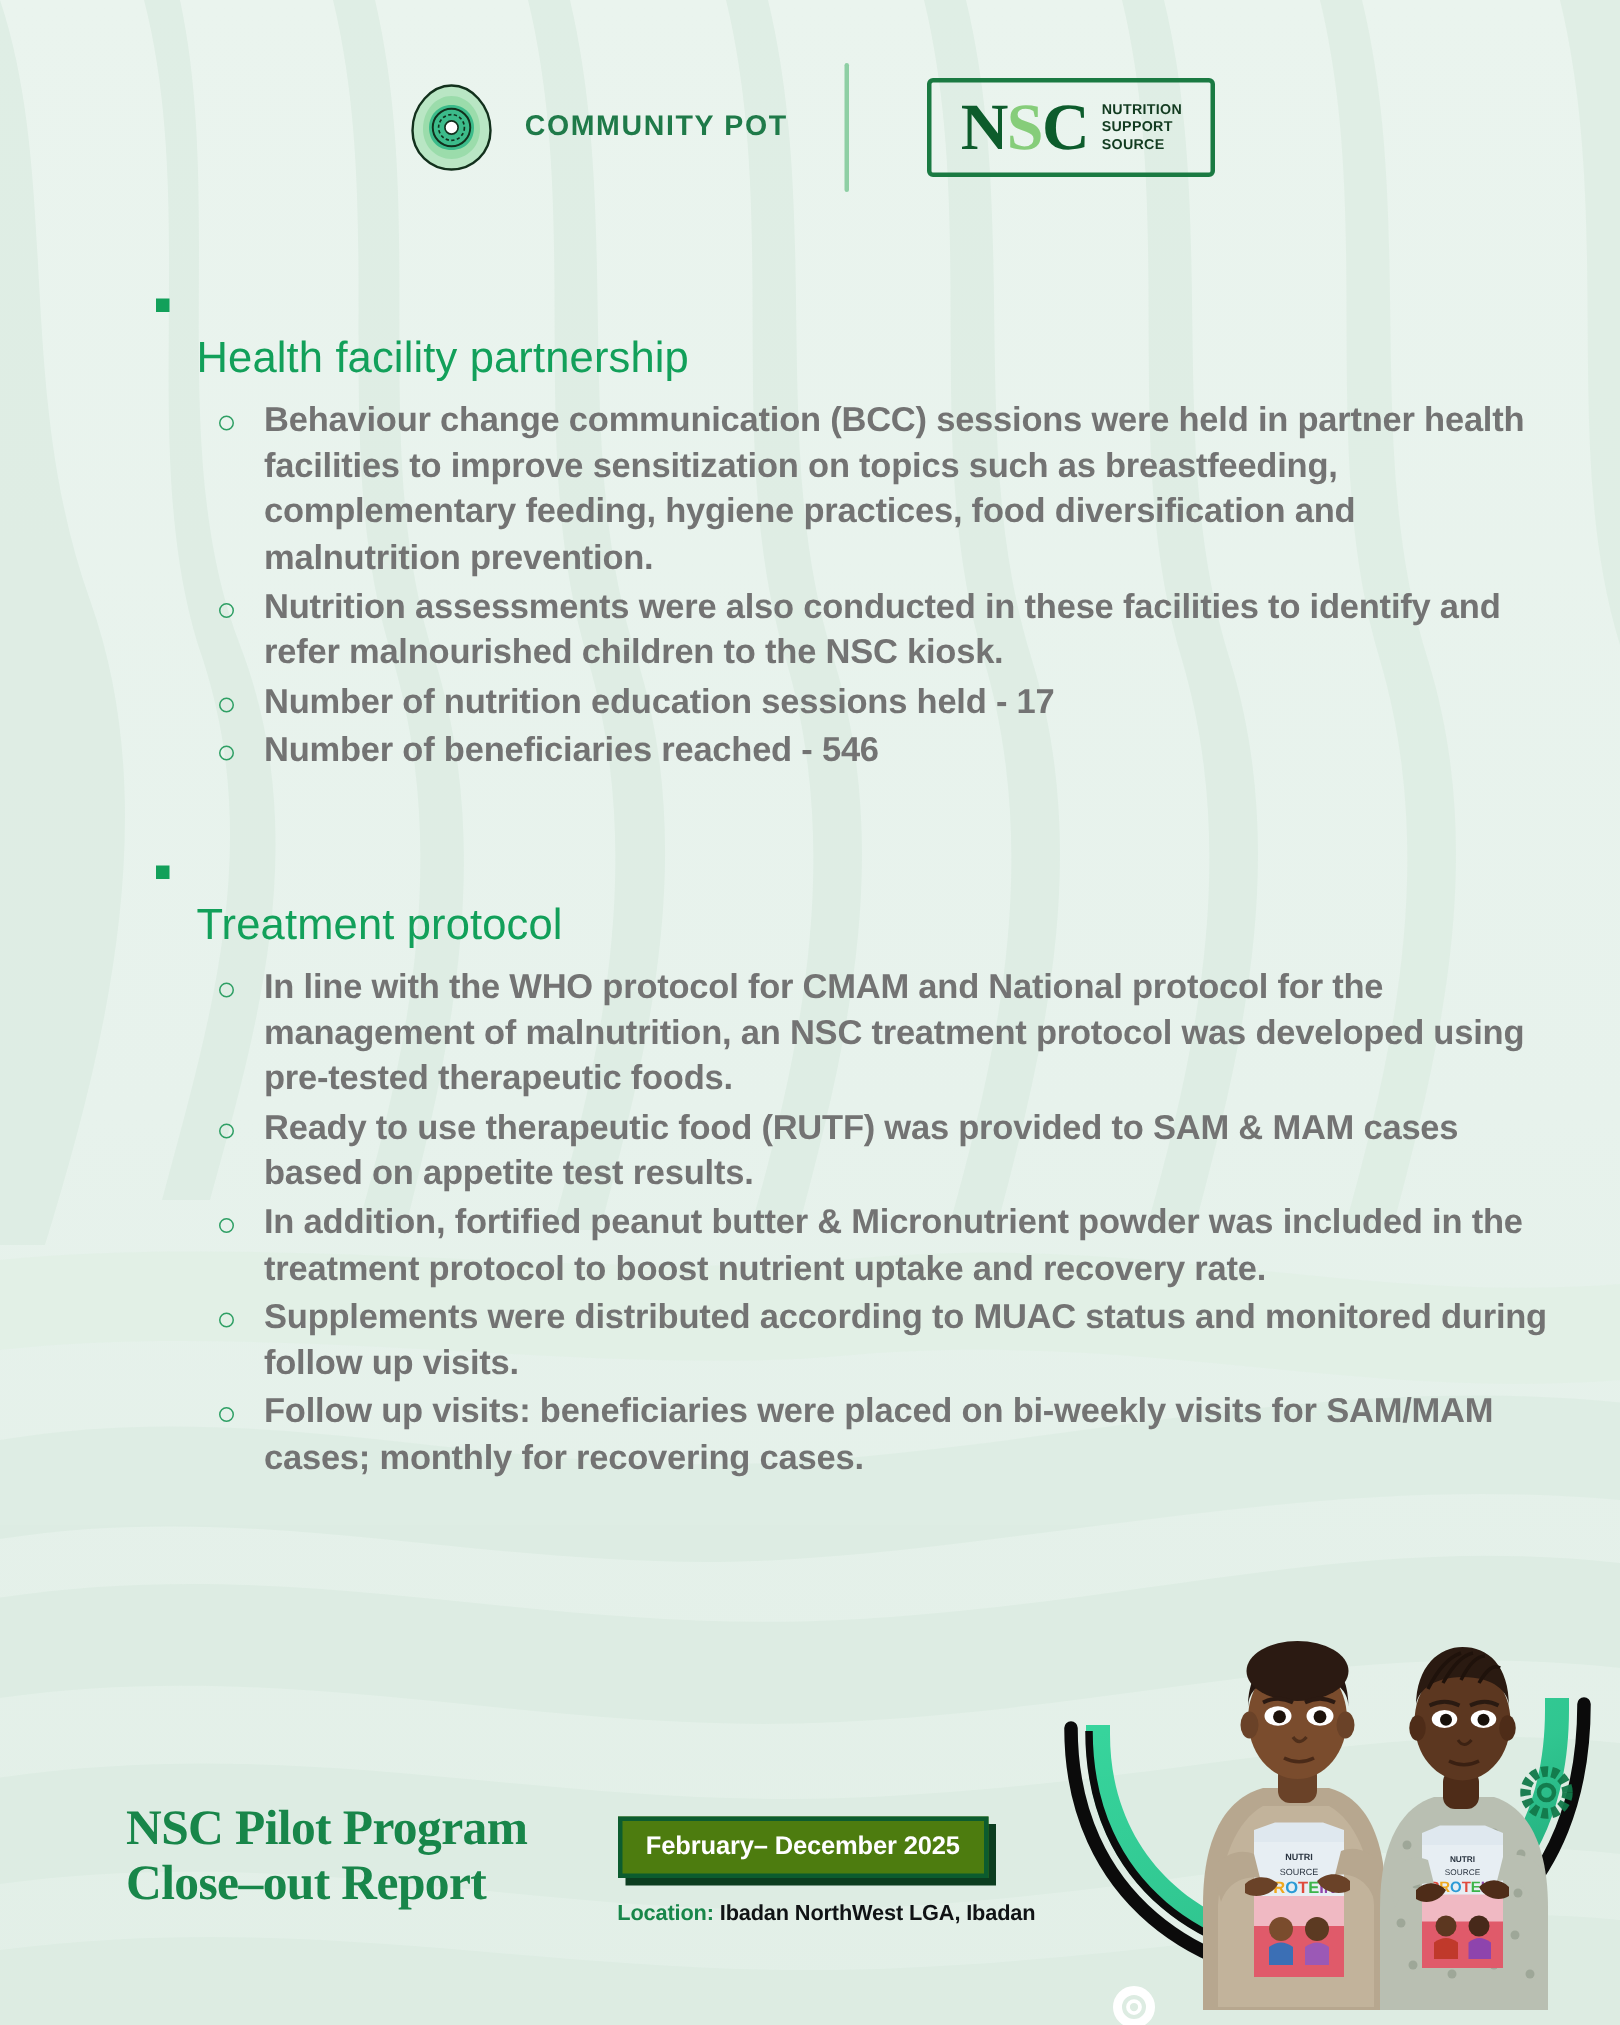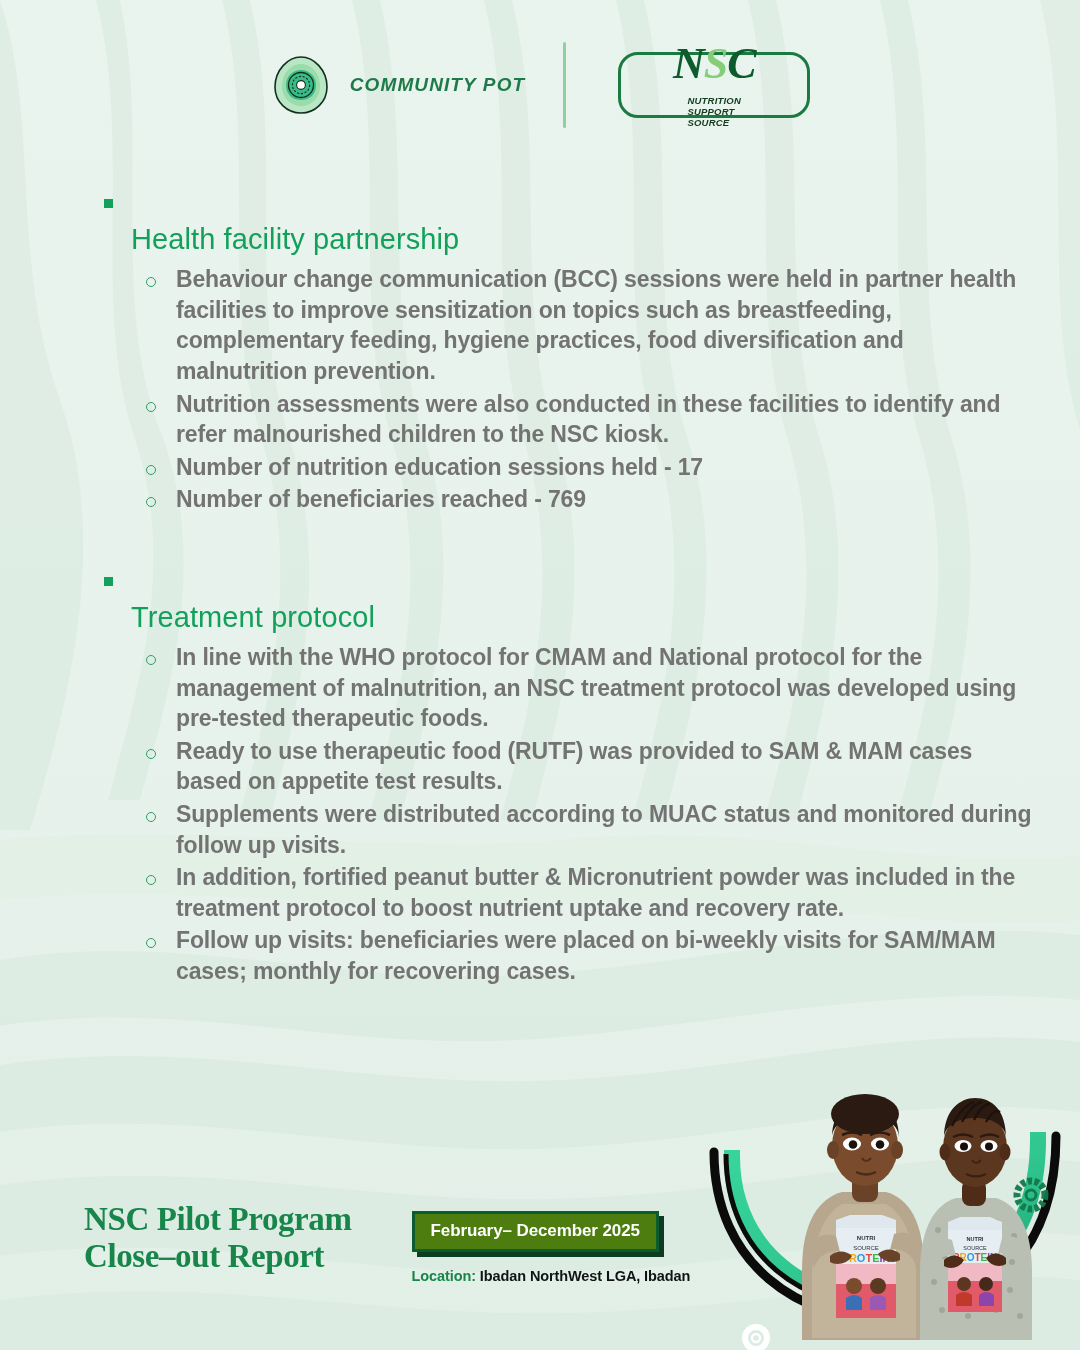--- a/index.html
+++ b/index.html
@@ -19,43 +19,41 @@
 
   
   .bg-layer{ position:absolute; inset:0; pointer-events:none; }
   .bg-layer svg{ display:block; width:100%; height:100%; }
 
   
   .header{
     position:absolute; top:42px; left:0; width:100%;
     display:flex; align-items:center; justify-content:center;
     gap:0px;
-    font-style:italic;
   }
   .cp-block{
     display:flex; align-items:center; gap:18px;
     padding-right:38px;
   }
   .cp-mark{ width:62px; height:62px; }
   .cp-label{
     font-size:19px; font-weight:700; letter-spacing:1.1px;
     color:#1f7a49;
   }
   .divider{
     width:3px; height:86px; background:#8ecfa4; border-radius:2px;
     margin:0 0px;
   }
   .nsc-block{ padding-left:52px; }
   .nsc-box{
     width:192px; height:66px;
-    border:3px solid #1a7a42; border-radius:20px;
+    border:3px solid #1a7a42; border-radius:4px;
     display:flex; align-items:center; justify-content:center;
     gap:9px;
     background:transparent;
-    flex-direction:column;
   }
   .nsc-letters{
     font-family:"Liberation Serif", serif;
     font-size:44px; font-weight:700; line-height:1;
     letter-spacing:-1px;
   }
   .nsc-letters .dk{ color:#0d5c2c; }
   .nsc-letters .lt{ color:#86cd7a; }
   .nsc-sub{
     font-size:9.5px; font-weight:700; line-height:1.18;
@@ -215,34 +213,34 @@
 
     <div class="section">
       <div class="sec-head">
         <span class="sq-bullet"></span>
         <span class="sec-title">Health facility partnership</span>
       </div>
       <ul class="items">
         <li>Behaviour change communication (BCC) sessions were held in partner health facilities to improve sensitization on topics such as breastfeeding, complementary feeding, hygiene practices, food diversification and malnutrition prevention.</li>
         <li>Nutrition assessments were also conducted in these facilities to identify and refer malnourished children to the NSC kiosk.</li>
         <li>Number of nutrition education sessions held - 17</li>
-        <li>Number of beneficiaries reached - 769</li>
+        <li>Number of beneficiaries reached - 546</li>
       </ul>
     </div>
 
     <div class="section">
       <div class="sec-head">
         <span class="sq-bullet"></span>
         <span class="sec-title">Treatment protocol</span>
       </div>
       <ul class="items">
         <li>In line with the WHO protocol for CMAM and National protocol for the management of malnutrition, an NSC treatment protocol was developed using pre-tested therapeutic foods.</li>
         <li>Ready to use therapeutic food (RUTF) was provided to SAM &amp; MAM cases based on appetite test results.</li>
+        <li>In addition, fortified peanut butter &amp; Micronutrient powder was included in the treatment protocol to boost nutrient uptake and recovery rate.</li>
         <li>Supplements were distributed according to MUAC status and monitored during follow up visits.</li>
-        <li>In addition, fortified peanut butter &amp; Micronutrient powder was included in the treatment protocol to boost nutrient uptake and recovery rate.</li>
         <li>Follow up visits: beneficiaries were placed on bi-weekly visits for SAM/MAM cases; monthly for recovering cases.</li>
       </ul>
     </div>
 
   </div>
 
   <div class="footer">
     <div class="f-title">NSC Pilot Program
 Close–out Report</div>
     <div class="f-right">

